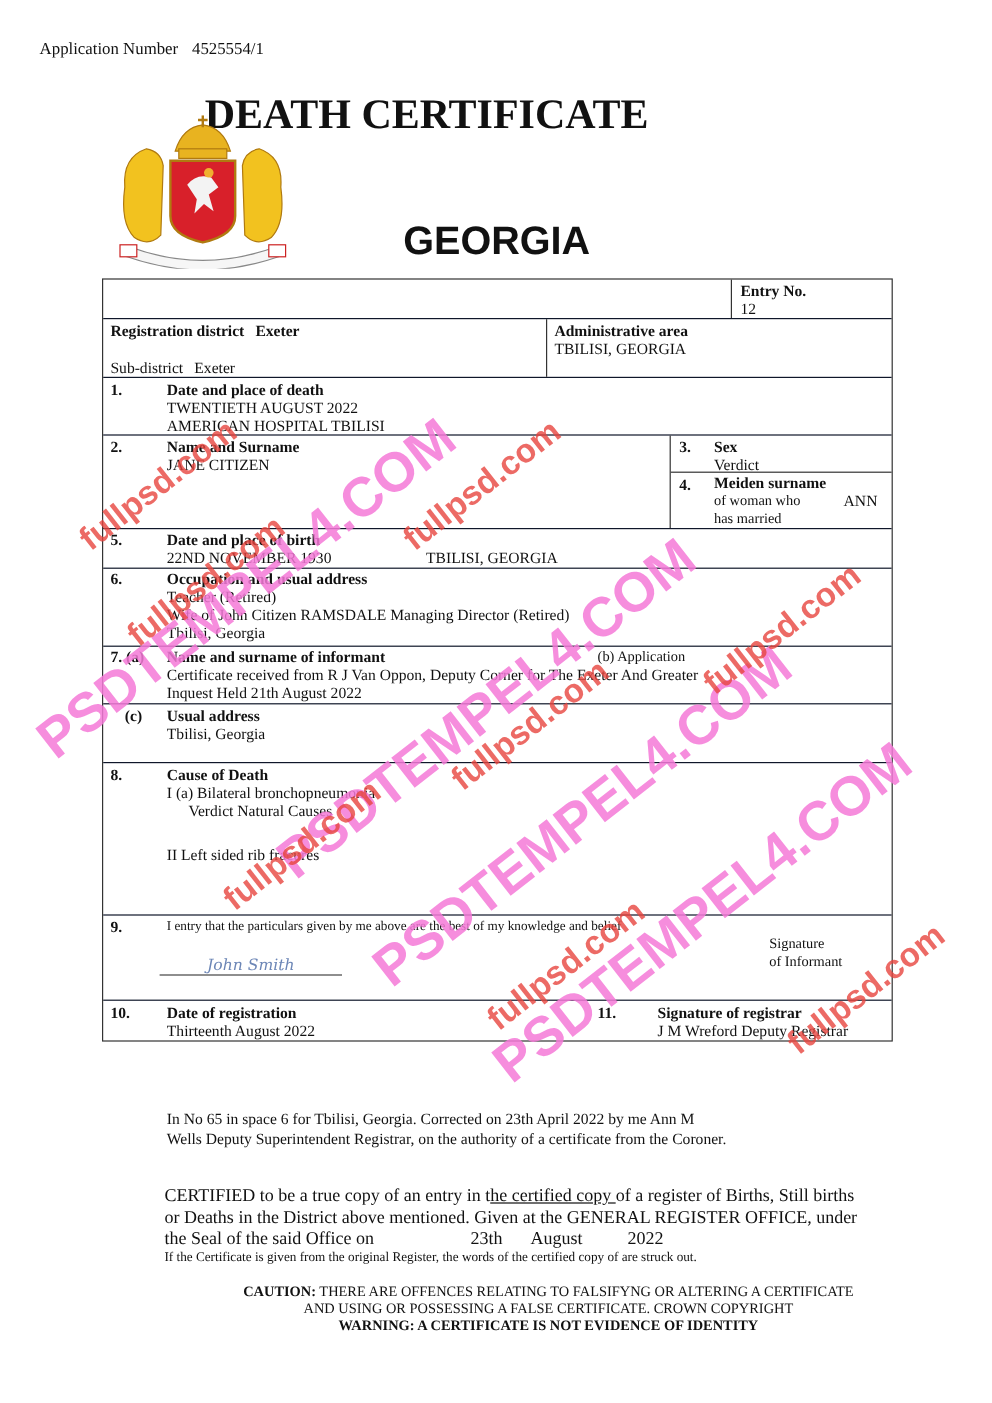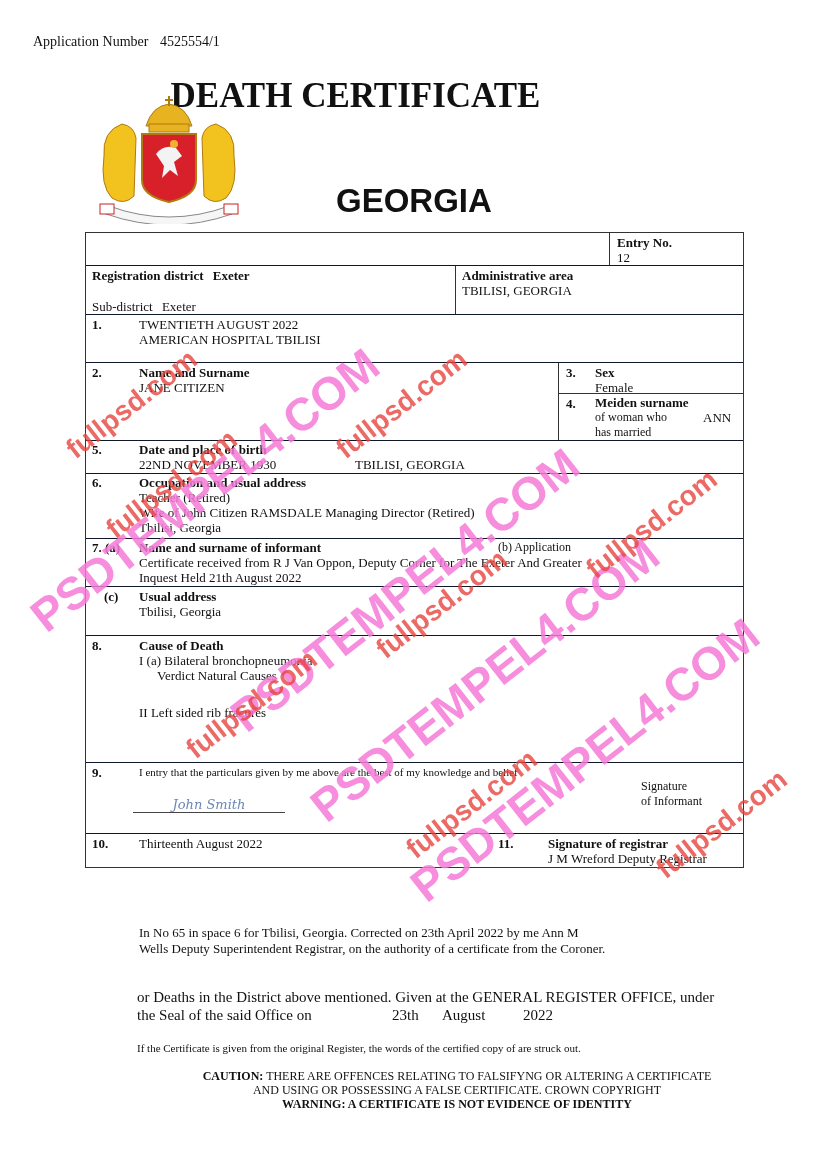--- a/index.html
+++ b/index.html
@@ -89,37 +89,38 @@
     </div>
     <div class="abs" style="left:376px; top:2px;">
       <div class="b">Administrative area</div>
       <div>TBILISI, GEORGIA</div>
     </div>
   </div>
 
   <div class="row" style="height:47px;">
     <span class="num" style="top:2px;">1.</span>
     <div class="cell" style="padding-top:2px;">
+      <div class="b">Date and place of death</div>
       <div>TWENTIETH AUGUST 2022</div>
       <div>AMERICAN HOSPITAL TBILISI</div>
     </div>
   </div>
 
   <div class="row" style="height:77px;">
     <div class="vdiv" style="left:472px;"></div>
     <span class="num" style="top:2px;">2.</span>
     <div class="cell" style="padding-top:2px;">
       <div class="b">Name and Surname</div>
       <div>JANE CITIZEN</div>
     </div>
     <div class="abs" style="left:473px; top:30px; width:184px; border-top:1px solid #333;"></div>
     <span class="abs b" style="left:480px; top:2px;">3.</span>
     <div class="abs" style="left:509px; top:2px;">
       <div class="b">Sex</div>
-      <div>Female</div>
+      <div>Verdict</div>
     </div>
     <span class="abs b" style="left:480px; top:33px;">4.</span>
     <div class="abs" style="left:509px; top:32px; font-size:12px; line-height:15px;">
       <div class="b" style="font-size:13px;">Meiden surname</div>
       <div>of woman who</div>
       <div>has married</div>
     </div>
     <div class="abs" style="left:617px; top:47px;">ANN</div>
   </div>
 
@@ -176,36 +177,38 @@
     <div class="abs" style="left:47px; top:34px; width:152px; border-bottom:1px solid #444; text-align:center; font-style:italic; color:#6c86b6; font-family:'DejaVu Serif', serif; font-size:13px;">John Smith</div>
     <div class="abs" style="left:555px; top:16px; font-size:12px;">
       <div>Signature</div>
       <div>of Informant</div>
     </div>
   </div>
 
   <div class="row" style="height:33px;">
     <span class="num" style="top:2px;">10.</span>
     <div class="cell" style="padding-top:2px;">
+      <div class="b">Date of registration</div>
       <div>Thirteenth August 2022</div>
     </div>
     <span class="abs b" style="left:412px; top:2px;">11.</span>
     <div class="abs" style="left:462px; top:2px;">
       <div class="b">Signature of registrar</div>
       <div>J M Wreford Deputy Registrar</div>
     </div>
   </div>
 </div>
 
 <div class="abs note">
   <div>In No 65 in space 6 for Tbilisi, Georgia. Corrected on 23th April 2022 by me Ann M</div>
   <div>Wells Deputy Superintendent Registrar, on the authority of a certificate from the Coroner.</div>
 </div>
 
 <div class="abs cert">
+  <div><span>CERTIFIED to be a true copy of an entry in t</span><u>he certified copy </u><span>of a register of Births, Still births</span></div>
   <div>or Deaths in the District above mentioned. Given at the GENERAL REGISTER OFFICE, under</div>
   <div><span>the Seal of the said Office on</span>
     <span style="position:absolute; left:255px;">23th</span>
     <span style="position:absolute; left:305px;">August</span>
     <span style="position:absolute; left:386px;">2022</span>
   </div>
 </div>
 
 <div class="abs small">If the Certificate is given from the original Register, the words of the certified copy of are struck out.</div>
 

